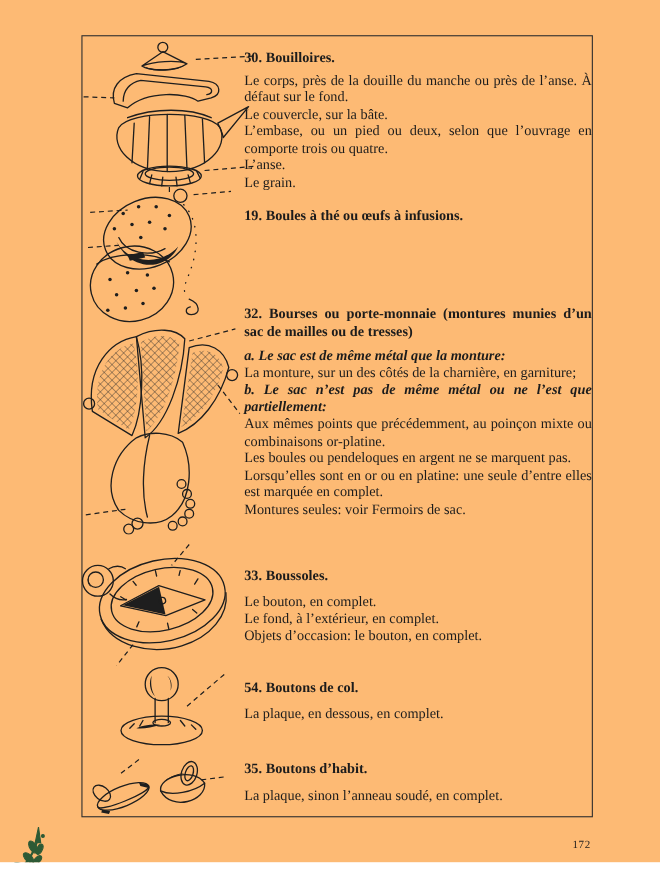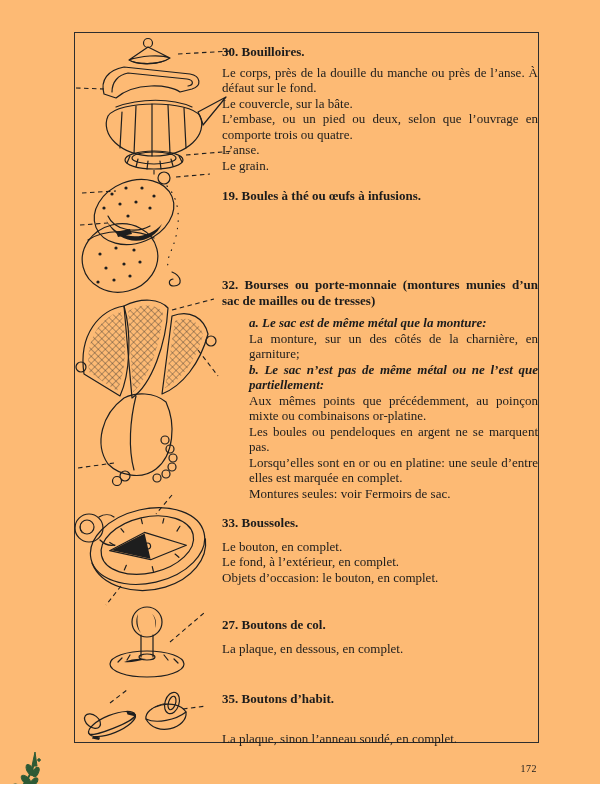--- a/index.html
+++ b/index.html
@@ -25,24 +25,24 @@
   #s32 { top: 277px; }
   #s33 { top: 515px; }
   #s34 { top: 617px; }
   #s35 { top: 691px; }
   h3 {
     margin: 0; font-size: 13px; font-weight: bold;
     line-height: 15.5px; text-align: justify;
   }
   .body30 { margin-top: 5px; }
   .body31 { margin-top: 7px; }
-  .body32 { margin-top: 7px; margin-left: 27px; }
+  .body32 { margin-top: 7px; }
   .body33 { margin-top: 8px; }
   .body34 { margin-top: 8px; }
-  .body35 { margin-top: 24px; }
+  .body35 { margin-top: 8px; }
   .line {
     font-size: 13px; line-height: 15.5px;
     text-align: justify;
   }
   .sub { font-weight: bold; font-style: italic; }
   .illus { position: absolute; }
   .illus svg { display:block; }
   #illus-kettle   { left: 74px;  top: 36px;  }
   #illus-teaball  { left: 78px;  top: 164px; }
   #illus-purse    { left: 70px;  top: 292px; }
@@ -241,21 +241,21 @@
   <section id="s33">
     <h3>33. Boussoles.</h3>
     <div class="body33">
       <div class="line">Le bouton, en complet.</div>
       <div class="line">Le fond, à l’extérieur, en complet.</div>
       <div class="line">Objets d’occasion: le bouton, en complet.</div>
     </div>
   </section>
 
   <section id="s34">
-    <h3>27. Boutons de col.</h3>
+    <h3>54. Boutons de col.</h3>
     <div class="body34">
       <div class="line">La plaque, en dessous, en complet.</div>
     </div>
   </section>
 
   <section id="s35">
     <h3>35. Boutons d’habit.</h3>
     <div class="body35">
       <div class="line">La plaque, sinon l’anneau soudé, en complet.</div>
     </div>

